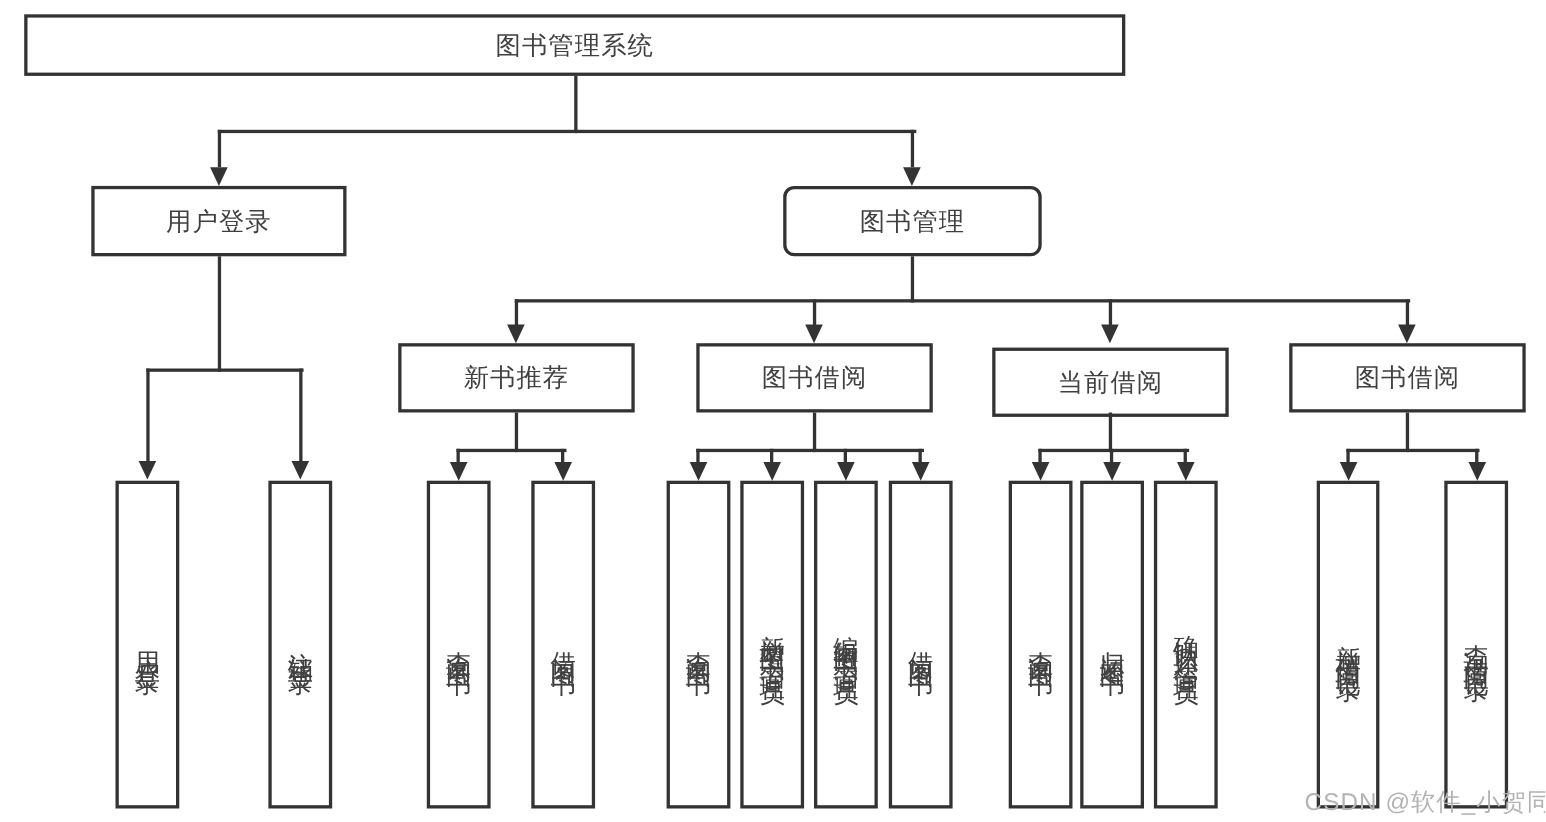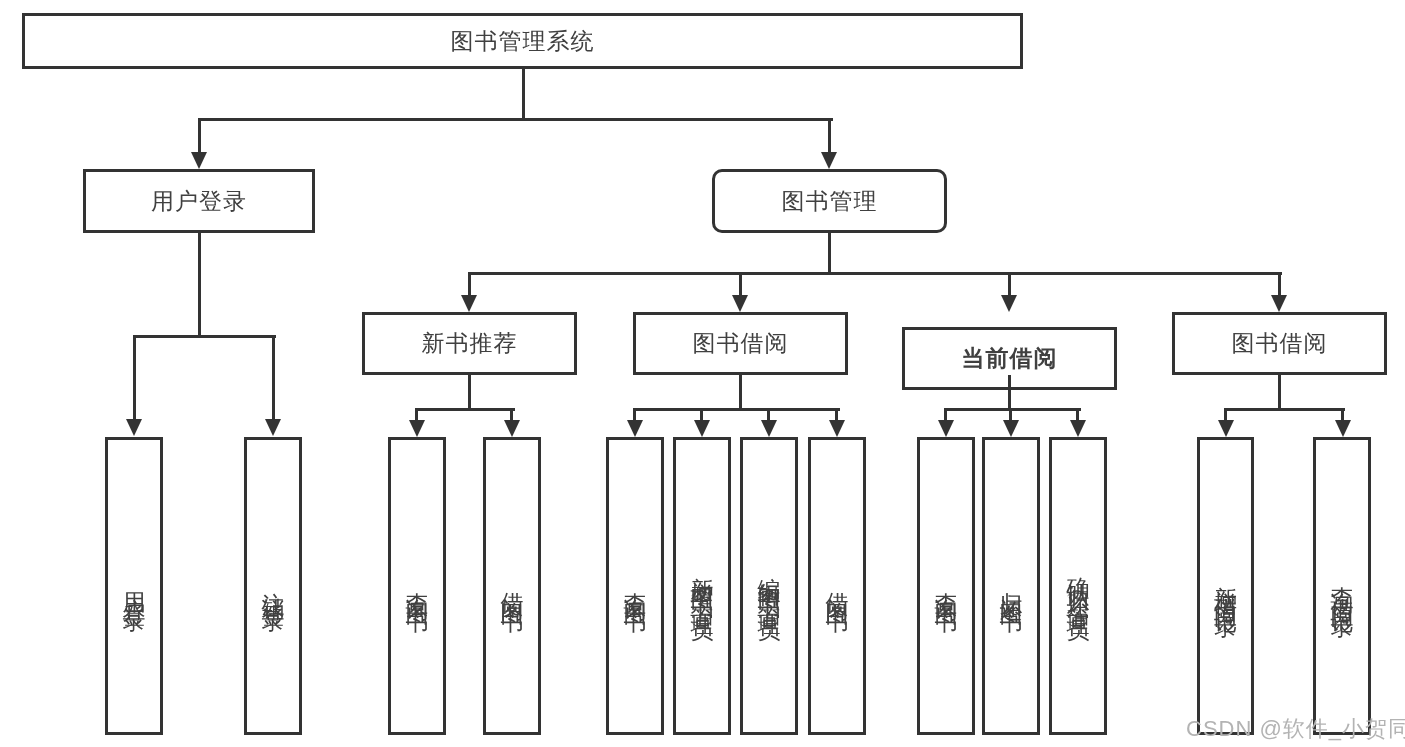--- a/index.html
+++ b/index.html
@@ -39,21 +39,21 @@
 
 <div id="canvas">
 
   <div class="hbox" style="left:22px;top:13px;width:1001px;height:56px;">图书管理系统</div>
 
   <div class="hbox" style="left:83px;top:169px;width:232px;height:64px;">用户登录</div>
   <div class="hbox" style="left:712px;top:169px;width:235px;height:64px;border-radius:10px;">图书管理</div>
 
   <div class="hbox" style="left:362px;top:312px;width:215px;height:63px;">新书推荐</div>
   <div class="hbox" style="left:633px;top:312px;width:215px;height:63px;">图书借阅</div>
-  <div class="hbox" style="left:902px;top:327px;width:215px;height:63px;font-weight:bold;">当前借阅</div>
+  <div class="hbox" style="left:902px;top:316px;width:215px;height:63px;">当前借阅</div>
   <div class="hbox" style="left:1172px;top:312px;width:215px;height:63px;">图书借阅</div>
 
   <div class="vbox" style="left:105px;top:437px;width:58px;height:298px;">用户登录</div>
   <div class="vbox" style="left:244px;top:437px;width:58px;height:298px;">注销登录</div>
 
   <div class="vbox" style="left:388px;top:437px;width:58px;height:298px;">查询图书</div>
   <div class="vbox" style="left:483px;top:437px;width:58px;height:298px;">借阅图书</div>
 
   <div class="vbox" style="left:606px;top:437px;width:58px;height:298px;">查询图书</div>
   <div class="vbox" style="left:673px;top:437px;width:58px;height:298px;">新增图书（管理员）</div>

